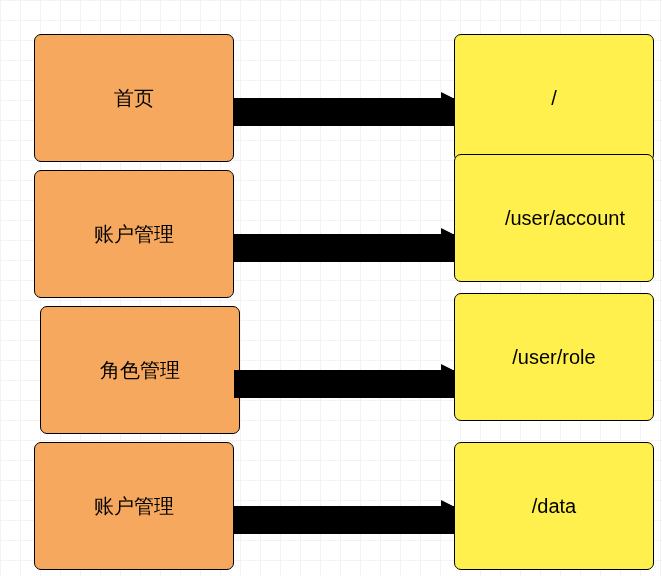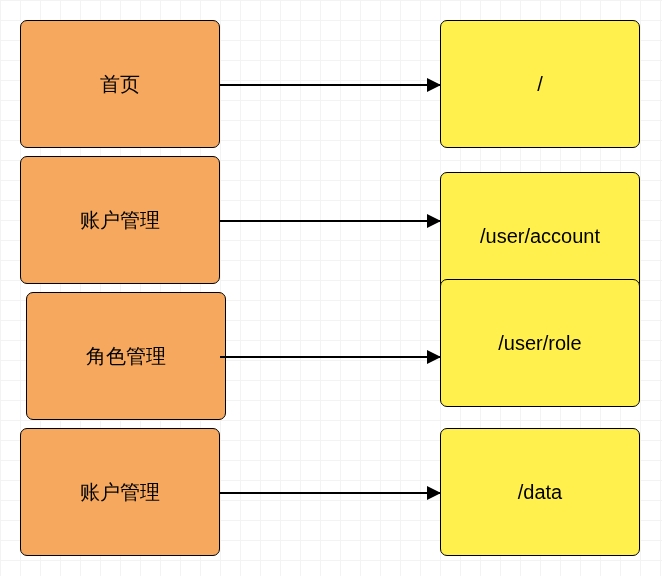--- a/index.html
+++ b/index.html
@@ -1,15 +1,15 @@
 <!DOCTYPE html>
 <html><head>
   <meta charset="utf-8">
   <style>
-    * { box-sizing: border-box; margin: 0; padding: 0; }
+    * { box-sizing: border-box; margin: 0; padding: 14px; }
     body {
       width: 662px;
       height: 576px;
       position: relative;
       font-family: Arial, "Microsoft YaHei", sans-serif;
       background-color: #ffffff;
       background-image:
         linear-gradient(#f3f3f3 1px, transparent 1px),
         linear-gradient(90deg, #f3f3f3 1px, transparent 1px);
       background-size: 20px 20px;
@@ -64,21 +64,21 @@
 </div>
 <div class="arrow" style="top:84px;"></div>
 <div class="box right-box" style="top:20px;">
   <span>/</span>
 </div>
 
 <div class="box left-box" style="top:156px;">
   <span>账户管理</span>
 </div>
 <div class="arrow" style="top:220px;"></div>
-<div class="box right-box" style="top:172px;">
+<div class="box right-box" style="top:140px;justify-content:flex-end;">
   <span>/user/account</span>
 </div>
 
 <div class="box left-box" style="top:292px;margin-left:6px;">
   <span>角色管理</span>
 </div>
 <div class="arrow" style="top:356px;"></div>
 <div class="box right-box" style="top:279px;">
   <span>/user/role</span>
 </div>

